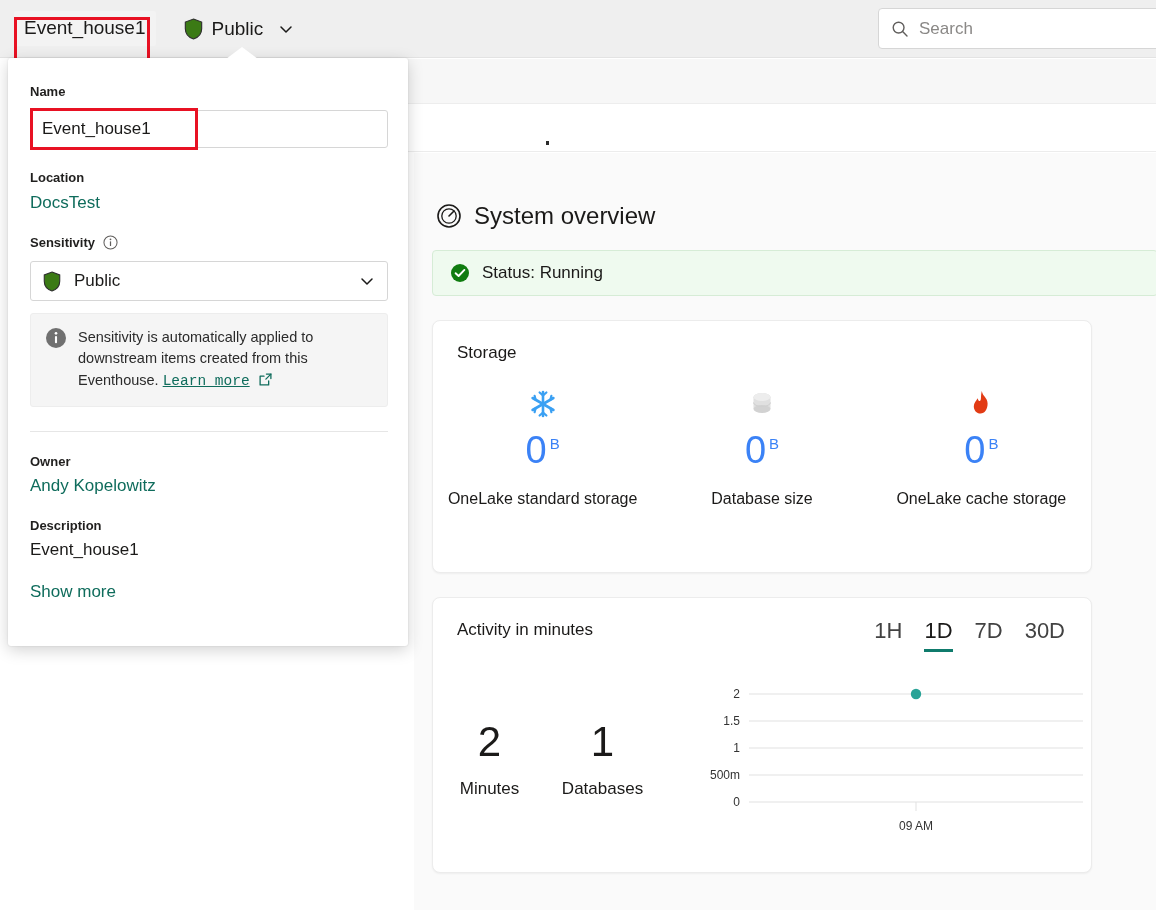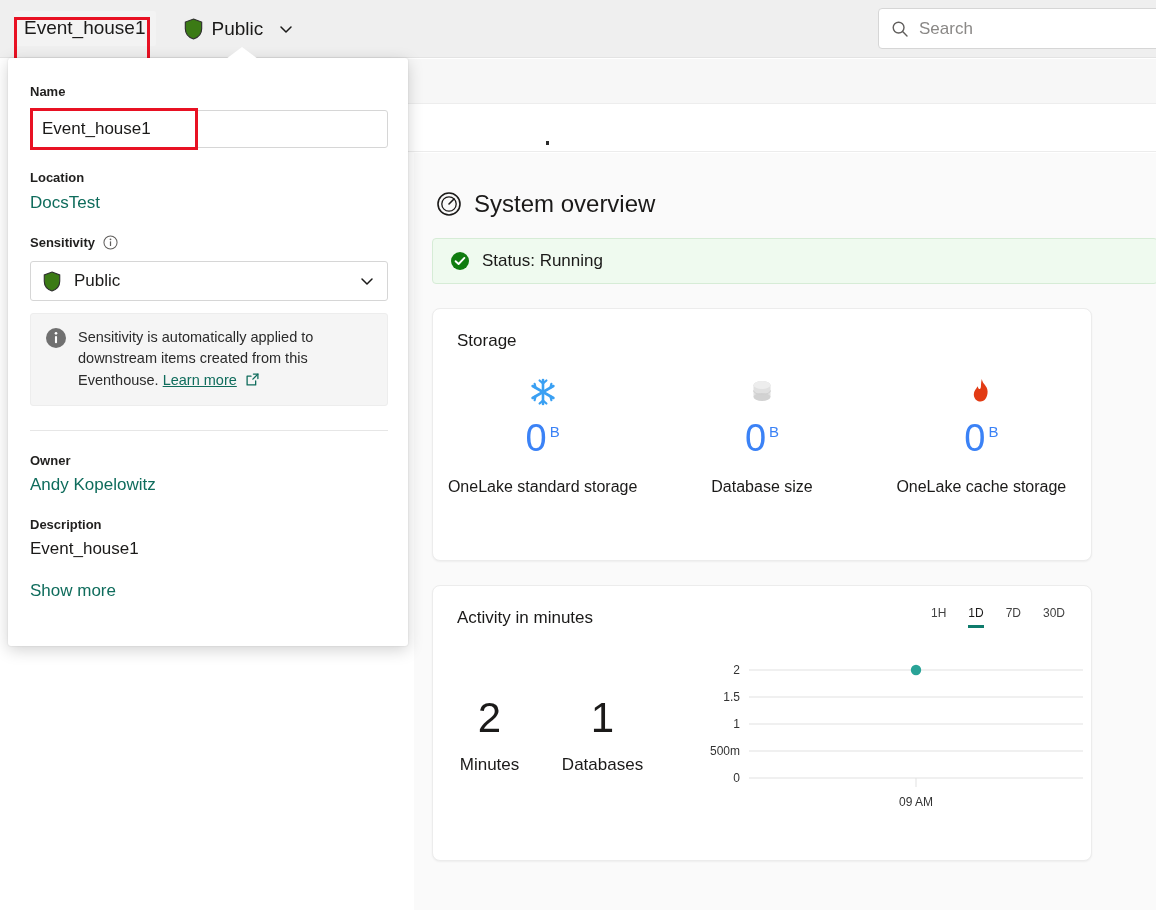--- a/index.html
+++ b/index.html
@@ -64,21 +64,21 @@
   .workarea {
     position: absolute; left: 8px; top: 153px; width: 1148px; height: 757px;
     background: #fafafa; border-left: 1px solid #f0f0f0;
   }
   .leftpane {
     position: absolute; left: 8px; top: 153px; width: 406px; height: 757px;
     background: #ffffff;
   }
 
   
-  .rightcol { position: absolute; left: 430px; top: 168px; width: 726px; }
+  .rightcol { position: absolute; left: 430px; top: 180px; width: 726px; }
 
   .sec-head {
     display: flex; align-items: center; gap: 12px;
     margin: 22px 0 20px 6px;
   }
   .gauge-icon { width: 26px; height: 26px; display:block; }
   .sec-title { font-size: 24px; color: #1b1a19; }
 
   .status-banner {
     margin-left: 2px; width: 726px; height: 46px;
@@ -108,21 +108,21 @@
     line-height: 1;
   }
   .st-value sup { font-size: 15px; font-weight: 400; margin-left: 3px; vertical-align: super; }
   .st-label { margin-top: 21px; font-size: 16px; color: #1b1a19; }
 
   
   .activity-card { height: 276px; position: relative; }
   .act-head { display: flex; align-items: flex-start; justify-content: space-between; }
   .ranges { display: flex; gap: 22px; padding: 20px 26px 0 0; }
   .range {
-    font-size: 12px; color: #424242; cursor: pointer;
+    font-size: 22px; color: #424242; cursor: pointer;
     padding-bottom: 5px; border-bottom: 3px solid transparent;
   }
   .range.active { color: #1b1a19; border-bottom-color: #0f7b6c; }
 
   .act-body { display: flex; align-items: center; padding: 28px 0 0 0; }
   .kpi { width: 125px; text-align: center; }
   .kpi-val { font-size: 42px; color: #1b1a19; line-height: 1; }
   .kpi-lab { margin-top: 16px; font-size: 17px; color: #1b1a19; }
 
   
@@ -174,21 +174,21 @@
   .sens-select .shield { width: 18px; height: 21px; }
   .sens-val { font-size: 17px; color: #1b1a19; margin-left: 13px; flex: 1; }
 
   .infobox {
     margin-top: 12px; width: 358px;
     background: #f5f5f5; border: 1px solid #ededed; border-radius: 3px;
     display: flex; gap: 11px; padding: 13px 14px 14px 14px;
   }
   .info-dot { width: 22px; height: 22px; flex: 0 0 22px; display:block; }
   .info-txt { font-size: 14.5px; color: #2b2b2b; line-height: 1.47; }
-  .info-txt .ilink { color: #0f6c5c; text-decoration: underline; cursor: pointer; }
+  .info-txt .ilink { color: #0f6c5c; text-decoration: underline; cursor: pointer; font-family: Liberation Mono, monospace; }
   .ext-icon { width: 13px; height: 13px; display:inline-block; vertical-align: -1px; margin-left: 5px; }
 
   .divider { margin-top: 24px; width: 358px; height: 1px; background: #e6e6e6; }
 
   .owner-block { margin-top: 22px; }
   .owner-val { margin-top: 7px; }
   .desc-block { margin-top: 22px; }
   .desc-val { margin-top: 7px; font-size: 17px; color: #1b1a19; }
   .showmore { margin-top: 22px; }
 </style>

